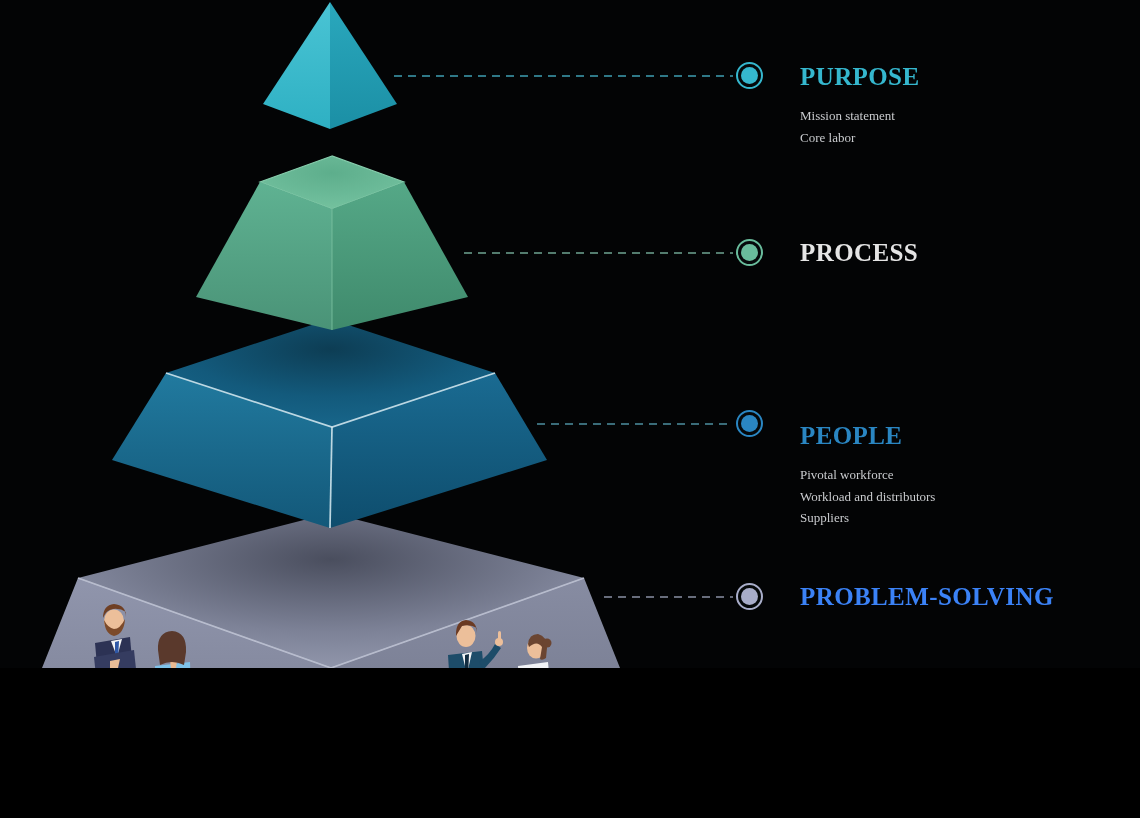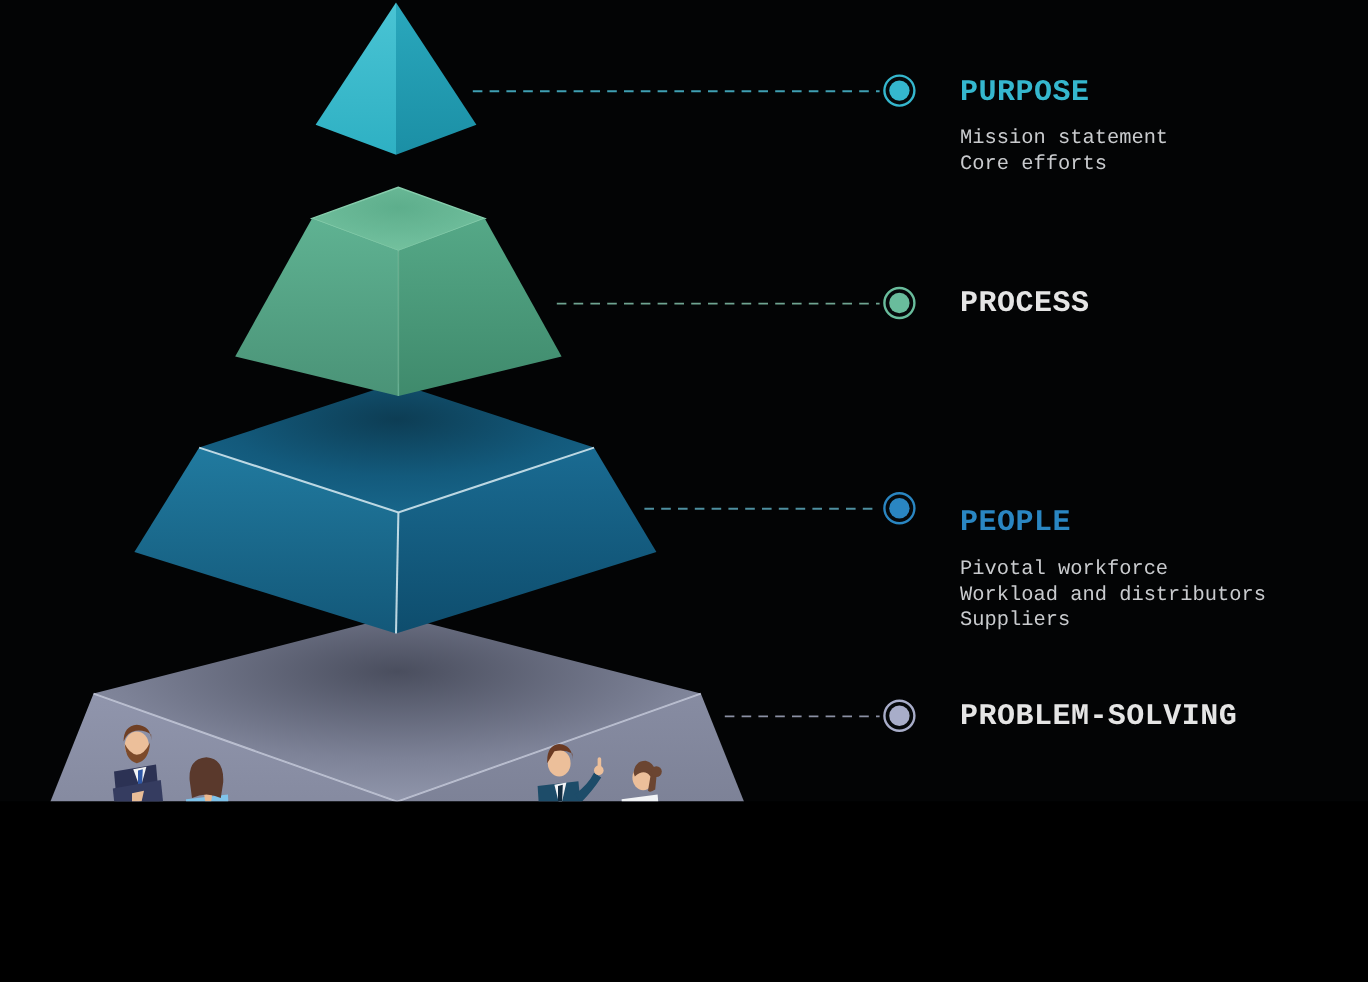--- a/index.html
+++ b/index.html
@@ -1,28 +1,28 @@
 <!DOCTYPE html>
 <html><head>
 <meta charset="utf-8">
 <style>
   html,body{margin:0;padding:0;background:#000;}
   #stage{
     position:relative;width:1140px;height:668px;overflow:hidden;
     background:#030405;
-    font-family:Liberation Mono, monospace;
+    font-family:Liberation Serif, serif;
   }
   #pyramid-svg{position:absolute;left:0;top:0;}
   .label-group{position:absolute;left:800px;width:335px;}
   .sec-title{margin:0;font-size:25px;font-weight:bold;letter-spacing:.4px;line-height:28px;}
-  .sec-items{margin-top:14px;font-size:17px;line-height:21.5px;color:#c9cbce;}
+  .sec-items{margin-top:14px;font-size:13px;line-height:21.5px;color:#c9cbce;}
   #sec-purpose{top:63px;}  #sec-purpose .sec-title{color:#35b7ce;}
   #sec-process{top:239px;} #sec-process .sec-title{color:#e5e5e5;}
   #sec-people{top:410px;}  #sec-people .sec-title{color:#2a86c2;margin-top:12px;}
-  #sec-problem{top:583px;} #sec-problem .sec-title{color:#e5e5e5;}
+  #sec-problem{top:583px;} #sec-problem .sec-title{color:#3b82f6;}
   .bullet{
     position:absolute;left:736px;width:27px;height:27px;box-sizing:border-box;
     border:2px solid;border-radius:50%;background:#05080a;
     display:flex;align-items:center;justify-content:center;
   }
   .bullet i{display:block;width:17px;height:17px;border-radius:50%;}
   #bullet-purpose{top:62px;border-color:#35b7ce;}  #bullet-purpose i{background:#35b7ce;}
   #bullet-process{top:239px;border-color:#69bc9c;} #bullet-process i{background:#69bc9c;}
   #bullet-people{top:410px;border-color:#2a86c2;}  #bullet-people i{background:#2a86c2;}
   #bullet-problem{top:583px;border-color:#a8adc9;} #bullet-problem i{background:#a8adc9;}
@@ -186,21 +186,21 @@
       <i></i>
     </div>
   <div class="bullet" id="bullet-problem">
       <i></i>
     </div>
 
   <section class="label-group" id="sec-purpose">
     <h2 class="sec-title">PURPOSE</h2>
     <div class="sec-items">
       <div>Mission statement</div>
-      <div>Core efforts</div>
+      <div>Core labor</div>
     </div>
   </section>
 
   <section class="label-group" id="sec-process">
     <h2 class="sec-title">PROCESS</h2>
   </section>
 
   <section class="label-group" id="sec-people">
     <h2 class="sec-title">PEOPLE</h2>
     <div class="sec-items">

